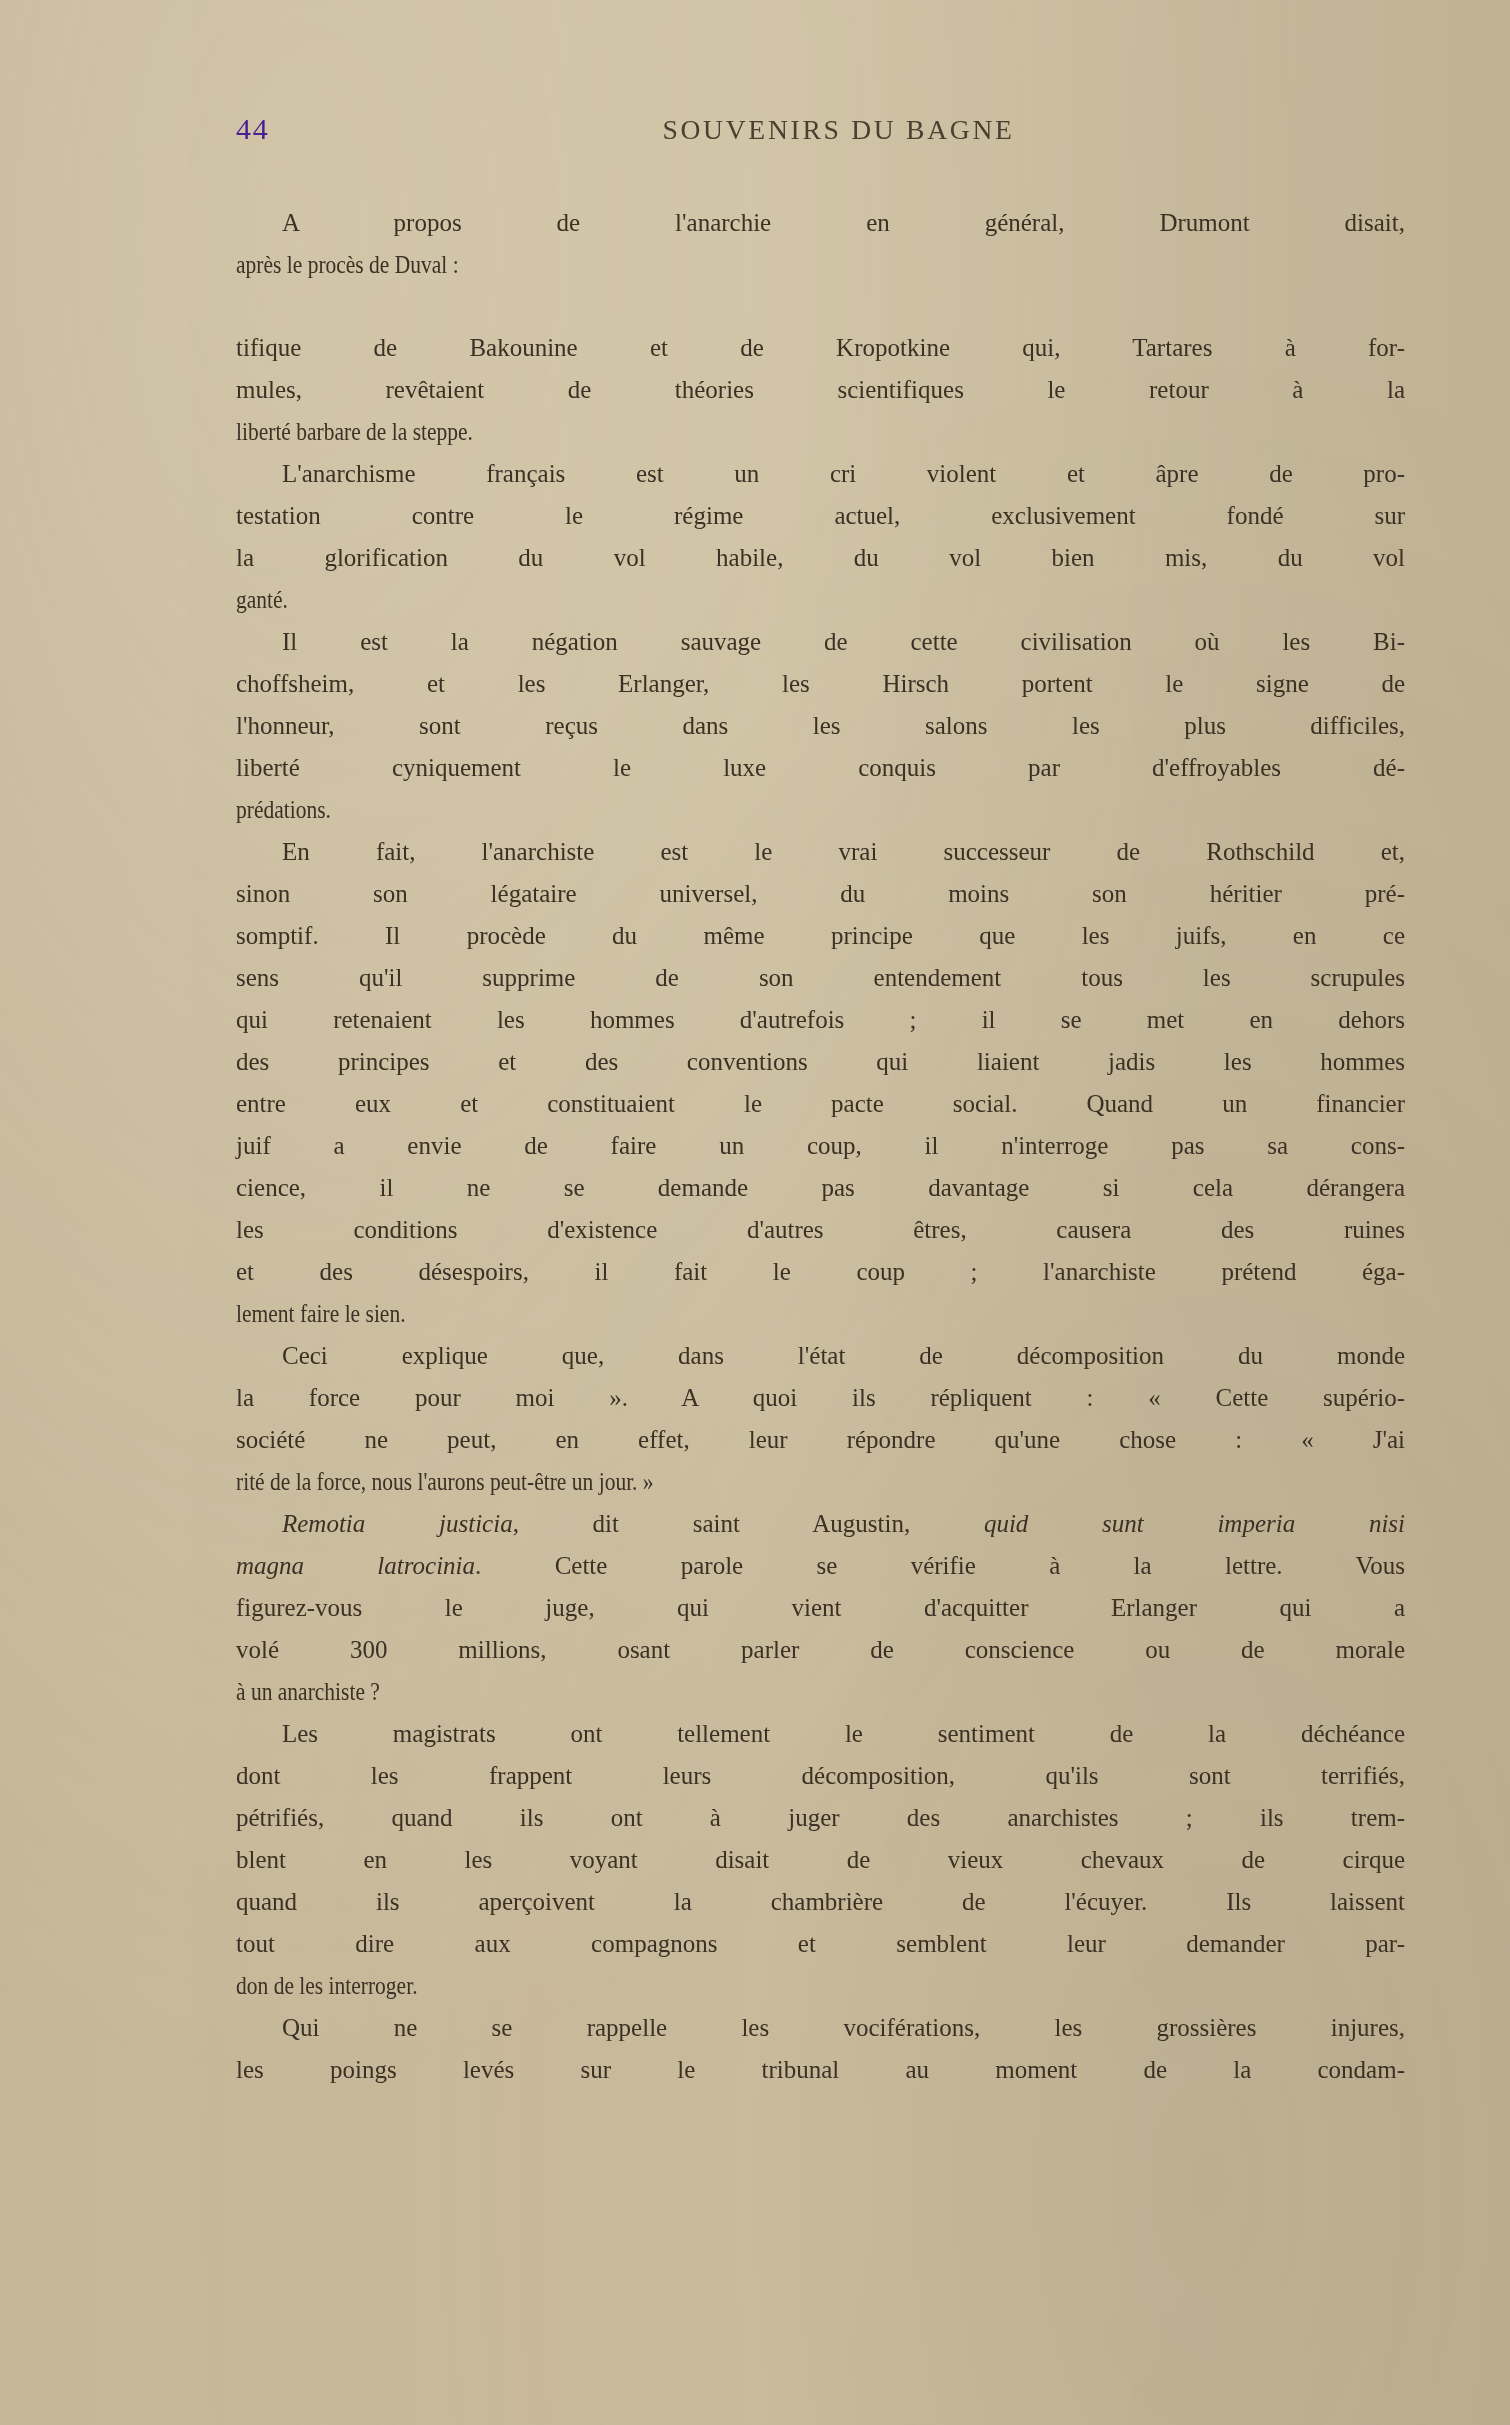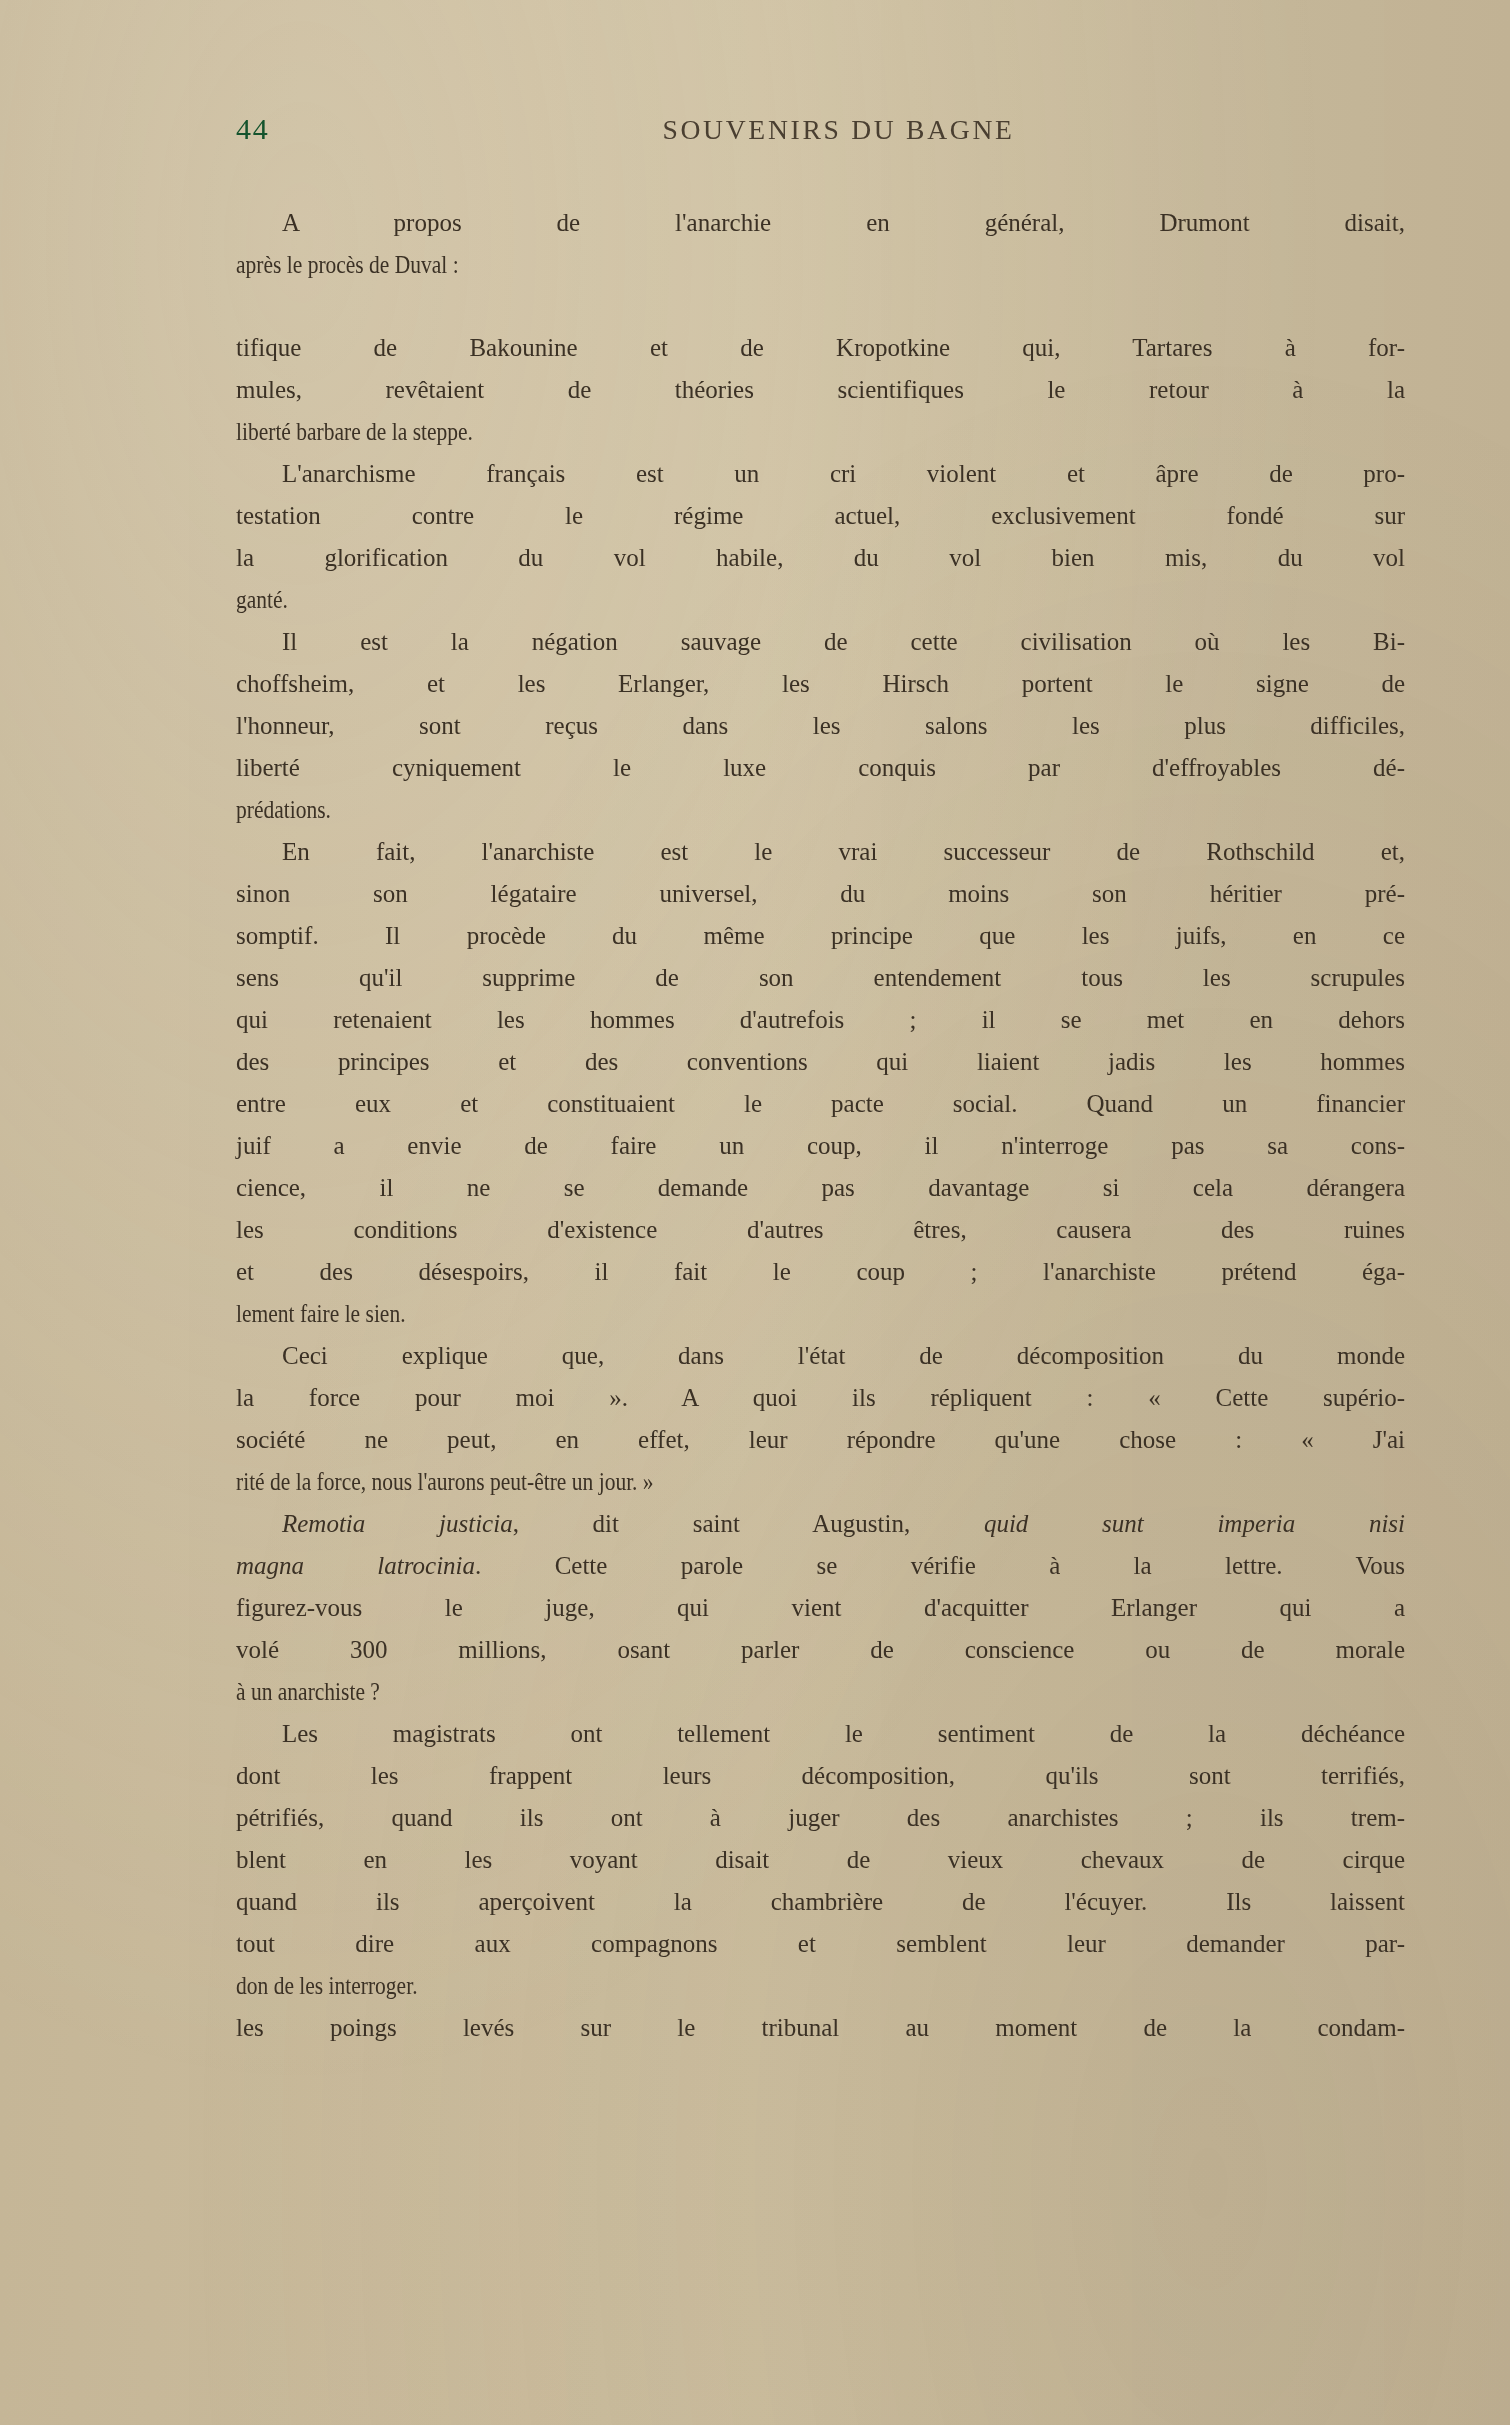--- a/index.html
+++ b/index.html
@@ -29,21 +29,21 @@
       position: relative;
       height: 53px;
       margin-bottom: 44px;
     }
     .page-number {
       position: absolute;
       left: 0;
       top: 7.1px;
       font-size: 30px;
       letter-spacing: 1.8px;
-      color: #14532d;
+      color: #4c1d95;
     }
     .running-title {
       position: absolute;
       left: 0;
       right: 0;
       top: 9px;
       text-align: center;
       font-size: 27.6px;
       letter-spacing: 2.7px;
       color: #4a3f31;
@@ -152,18 +152,19 @@
       <span class="line indent" style="transform: scaleX(1); width: 1123px;">Les magistrats ont tellement le sentiment de la déchéance</span>
       <span class="line" style="transform: scaleX(1); width: 1169px;">dont les frappent leurs décomposition, qu'ils sont terrifiés,</span>
       <span class="line" style="transform: scaleX(1); width: 1169px;">pétrifiés, quand ils ont à juger des anarchistes ; ils trem-</span>
       <span class="line" style="transform: scaleX(1); width: 1169px;">blent en les voyant disait de vieux chevaux de cirque</span>
       <span class="line" style="transform: scaleX(1); width: 1169px;">quand ils aperçoivent la chambrière de l'écuyer. Ils laissent</span>
       <span class="line" style="transform: scaleX(1); width: 1169px;">tout dire aux compagnons et semblent leur demander par-</span>
       <span class="line last" style="transform: scaleX(0.86); width: 1360px; text-align-last: left;">don de les interroger.</span>
     </p>
 
     <p class="para">
+      <span class="line indent" style="transform: scaleX(1); width: 1123px;">Qui ne se rappelle les vociférations, les grossières injures,</span>
       <span class="line" style="transform: scaleX(1); width: 1169px;">les poings levés sur le tribunal au moment de la condam-</span>
     </p>
 
   </div>
 </div>
 
 
 </body></html>

